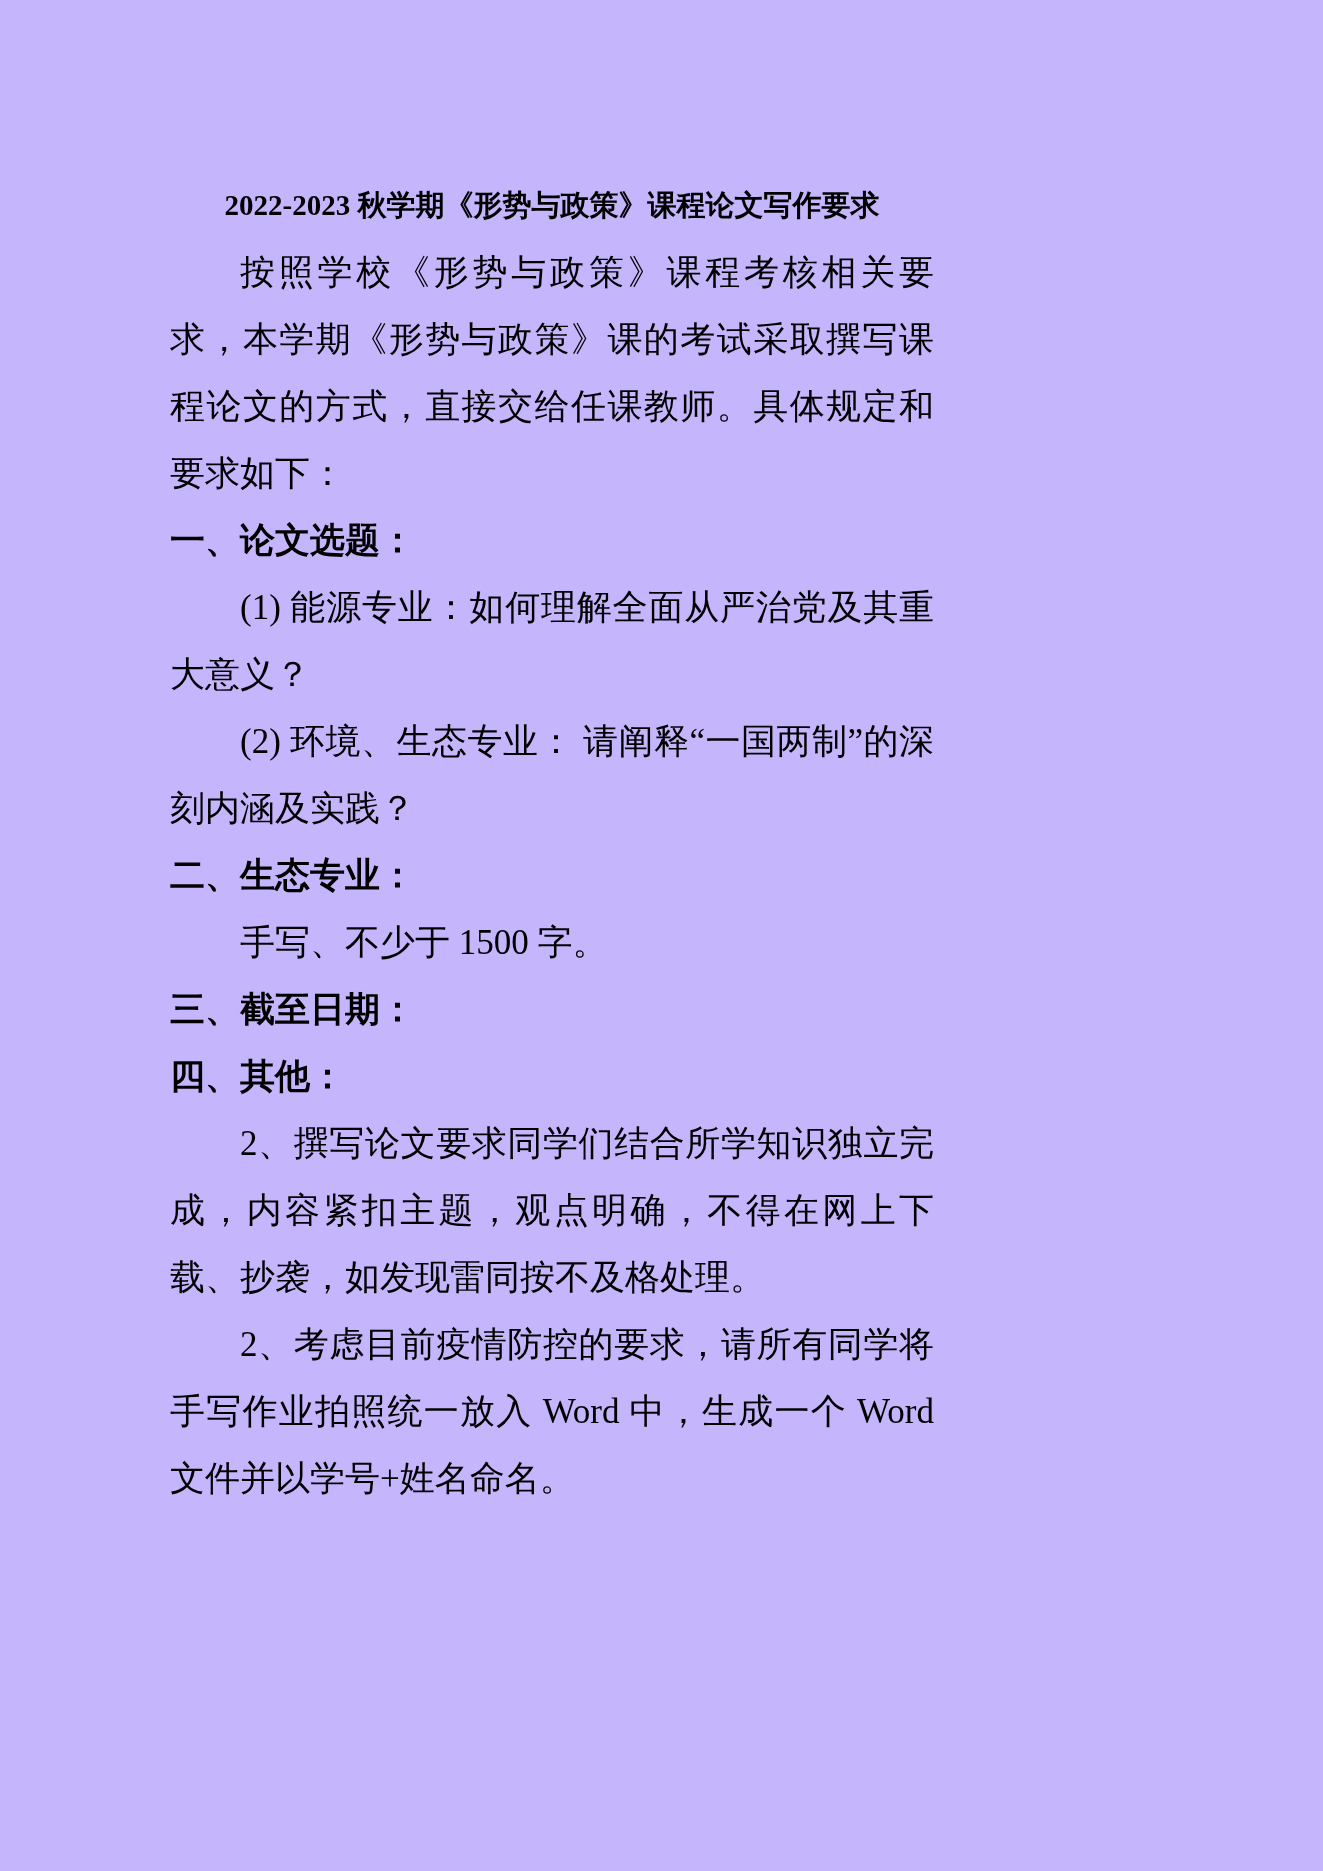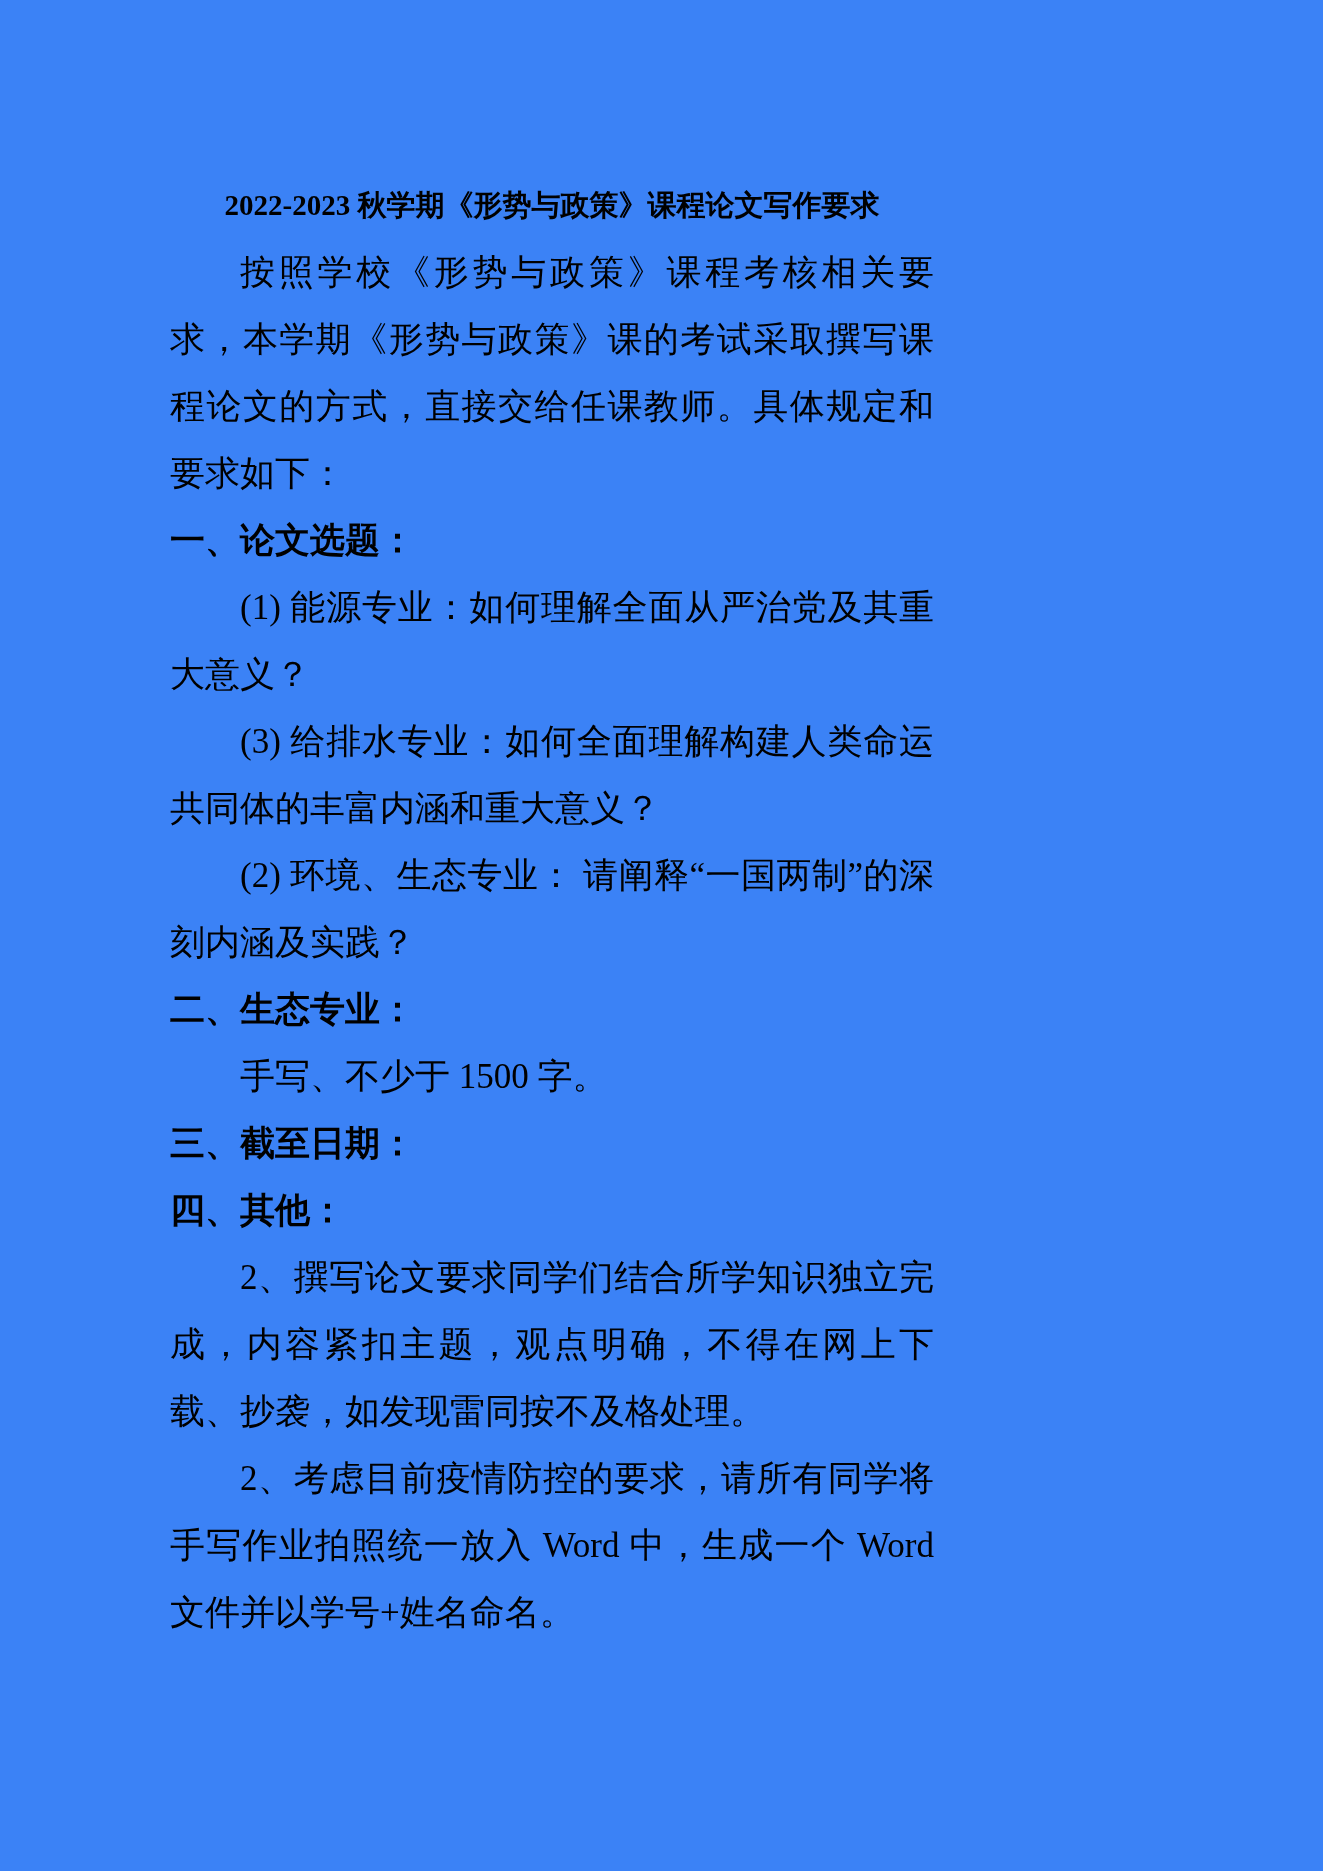--- a/index.html
+++ b/index.html
@@ -1,20 +1,20 @@
 <!DOCTYPE html>
 <html><head>
 <meta charset="utf-8">
 <style>
   html, body { margin: 0; padding: 0; background: #ffffff; }
   .page {
     position: relative;
     width: 1323px;
     height: 1871px;
-    background: #3b82f6;
+    background: #c4b5fd;
     font-family: "Liberation Serif", "DejaVu Serif", serif;
     color: #000000;
     overflow: hidden;
   }
   .content {
     position: absolute;
     left: 170px;
     top: 172px;
     width: 764px;
   }
@@ -45,21 +45,20 @@
 
     <h1 class="doc-title">2022-2023 秋学期《形势与政策》课程论文写作要求</h1>
 
     <p class="line indent">按照学校《形势与政策》课程考核相关要求，本学期《形势与政策》课的考试采取撰写课程论文的方式，直接交给任课教师。具体规定和要求如下：</p>
 
     <p class="line heading">一、论文选题：</p>
 
     <p class="line indent">(1) 能源专业：如何理解全面从严治党及其重大意义？</p>
 
 
-    <p class="line indent">(3) 给排水专业：如何全面理解构建人类命运共同体的丰富内涵和重大意义？</p>
 
     <p class="line indent">(2) 环境、生态专业： 请阐释“一国两制”的深刻内涵及实践？</p>
 
     <p class="line heading">二、生态专业：</p>
 
     <p class="line indent">手写、不少于 1500 字。</p>
 
     <p class="line heading">三、截至日期：</p>
 
 

